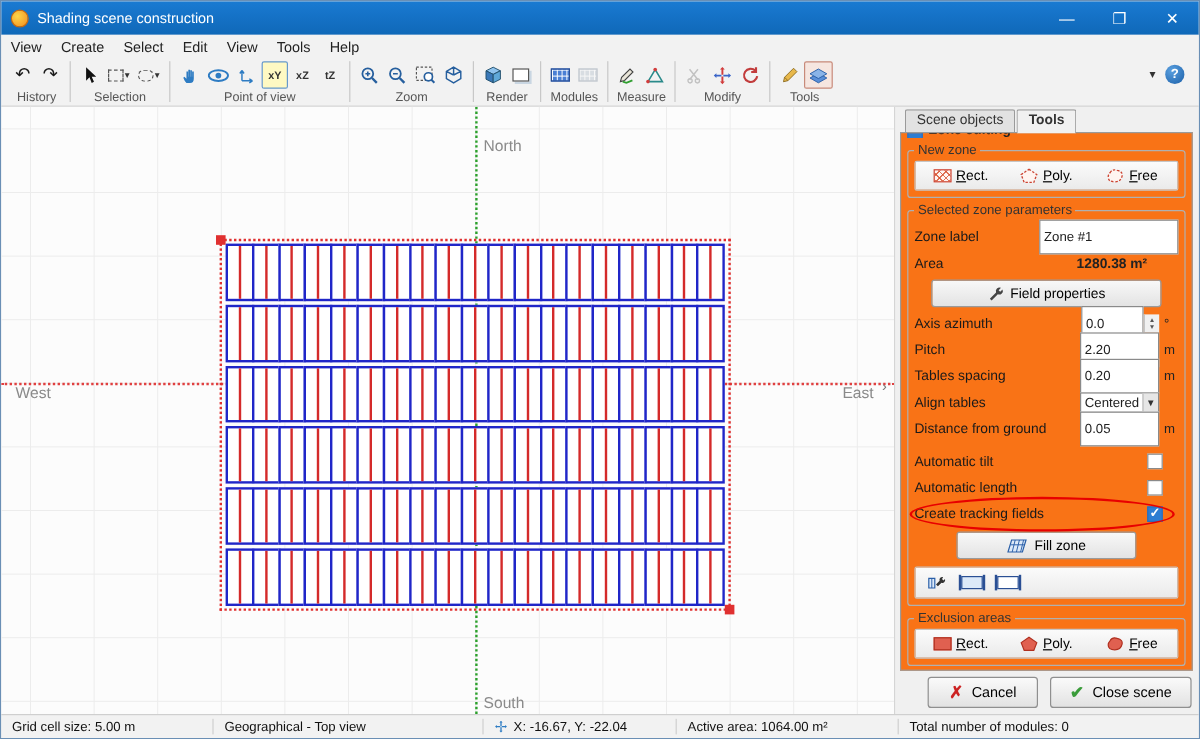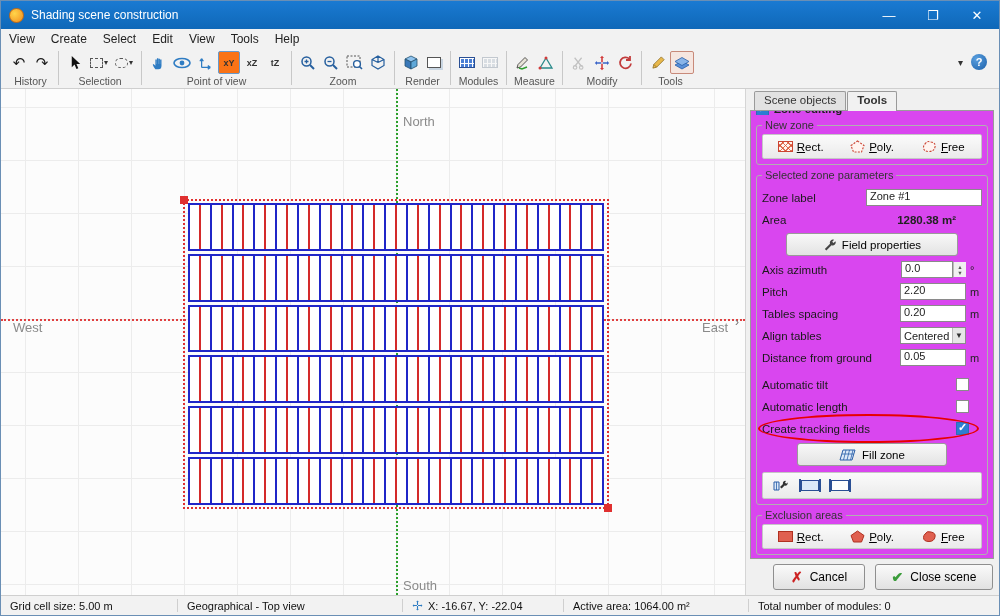--- a/index.html
+++ b/index.html
@@ -19,21 +19,21 @@
   .menubar { height:19px; background:#f2f2f2; display:flex; align-items:center; font-size:12px; }
   .menu-item { padding:2px 8px; cursor:default; }
 
   
   .toolbar { height:41px; background:#f2f2f2; border-bottom:1px solid #cfcfcf; display:flex; align-items:flex-start; padding:2px 4px 0 4px; }
   .tgroup { display:flex; flex-direction:column; align-items:center; padding:0 3px; }
   .ticons { display:flex; align-items:center; height:25px; gap:1px; }
   .tlabel { font-size:10.5px; color:#555; line-height:12px; }
   .vsep { width:1px; height:34px; background:#c8c8c8; margin:1px 2px 0 2px; }
   .tbtn { min-width:22px; height:23px; display:flex; align-items:center; justify-content:center; border:1px solid transparent; border-radius:2px; padding:0 2px; }
-  .tbtn.pressed-blue { background:#f97316; border-color:#6699cc; }
+  .tbtn.pressed-blue { background:#fef9c3; border-color:#6699cc; }
   .tbtn.pressed-red { background:#f6e6e0; border-color:#c88a7a; }
   .tbtn.disabled { opacity:.45; }
   .glyph { font-size:15px; line-height:15px; color:#1a1a1a; }
   .dash-rect { width:13px; height:10px; border:1px dashed #555; }
   .dash-lasso { width:13px; height:10px; border:1px dashed #555; border-radius:6px; }
   .caret { font-size:8px; color:#333; margin-left:1px; }
   .viewtxt { font-size:9px; font-weight:bold; color:#333; }
   .grid-icon { width:16px; height:11px; border:1px solid #2a4f94; background-color:#4a7fd4;
     background-image:linear-gradient(#fff 1px, transparent 1px), linear-gradient(90deg,#fff 1px,transparent 1px);
     background-size:4px 5px; }
@@ -67,53 +67,53 @@
   .handle { position:absolute; width:8px; height:8px; background:#e03030; }
   .handle.tl { left:-5px; top:-5px; }
   .handle.br { right:-5px; bottom:-5px; }
 
   
   .panel { flex:1; background:#f0f0f0; display:flex; flex-direction:column; padding:2px 5px 0 4px; }
   .tabs { display:flex; height:19px; padding-left:4px; }
   .tab { border:1px solid #9a9a9a; border-bottom:none; background:#e2e2e2; padding:2px 9px; font-size:11.5px;
     border-radius:2px 2px 0 0; margin-right:1px; color:#333; }
   .tab.active { background:#f1f1f1; position:relative; z-index:2; margin-bottom:-1px; font-weight:bold; }
-  .tab-panel { flex:1; border:1px solid #9a9a9a; background:#d946ef; padding:0 5px 3px 5px; overflow:hidden; display:flex; flex-direction:column; }
+  .tab-panel { flex:1; border:1px solid #9a9a9a; background:#f97316; padding:0 5px 3px 5px; overflow:hidden; display:flex; flex-direction:column; }
 
   .zone-editing-row { display:flex; align-items:center; gap:5px; margin-top:-8px; font-size:11.5px; font-weight:bold; height:15px; overflow:hidden; }
 
   fieldset.group { border:1px solid #b0b0b0; border-radius:3px; padding:3px 5px 5px 5px; margin-top:4px; }
   fieldset.group legend { font-size:11px; color:#333; padding:0 3px; }
 
   .btnbar { display:flex; align-items:center; background:linear-gradient(#fbfbfb,#eaeaea); border:1px solid #c6c6c6; border-radius:2px; padding:2px 2px; }
   .bar-btn { flex:1; display:flex; align-items:center; justify-content:center; gap:4px; background:transparent; border:none; font-size:11.5px; font-family:inherit; padding:3px 2px; }
   .accel::first-letter { text-decoration:underline; }
   .nz-rect { width:15px; height:11px; border:1px solid #cc4433; background:#fff4f0;
     background-image:repeating-linear-gradient(45deg, rgba(215,80,45,.8) 0 1px, transparent 1px 4px),
                      repeating-linear-gradient(-45deg, rgba(215,80,45,.8) 0 1px, transparent 1px 4px); }
   .ex-rect { width:15px; height:11px; border:1px solid #b03020; background:#e06050; }
 
   .prow { display:flex; align-items:center; margin:5px 0; height:17px; }
   .plabel { flex:1; font-size:11.5px; color:#1a1a1a; }
-  .pinput { display:inline-flex; align-items:flex-start; background:#fff; border:1px solid #8a8a8a; height:17px; font-size:11px; padding-left:3px; }
+  .pinput { display:inline-flex; align-items:center; background:#fff; border:1px solid #8a8a8a; height:29px; font-size:11px; padding-left:3px; }
   .w-zone { width:116px; } .w-num { width:66px; } .w-az { width:52px; }
   .spinner { display:inline-flex; flex-direction:column; width:13px; height:15px; border-left:1px solid #bbb; background:#f0f0f0; align-items:center; justify-content:center; font-size:5.5px; color:#555; line-height:6px; margin-left:auto; }
   .punit { width:12px; text-align:left; margin-left:4px; font-size:11px; }
   .pselect { display:inline-flex; align-items:center; justify-content:space-between; background:#fff; border:1px solid #8a8a8a; height:17px; width:66px; font-size:11px; padding-left:3px; }
   .pselect .dd { width:13px; height:15px; background:#e6e6e6; border-left:1px solid #bbb; font-size:8px; display:flex; align-items:center; justify-content:center; color:#333; }
   .area-val { font-weight:bold; font-size:11.5px; margin-right:26px; }
 
   .cb { width:13px; height:13px; border:1px solid #8a8a8a; background:#fff; display:inline-block; position:relative; flex:none; }
   .cb.checked { background:#2d7dd2; border-color:#2d6db8; }
   .cb.checked::after { content:"✓"; color:#fff; font-size:11px; font-weight:bold; position:absolute; left:1px; top:-2px; }
   .cbrow .cb { margin-right:13px; }
 
   .cmd-btn { display:flex; align-items:center; justify-content:center; gap:6px; background:linear-gradient(#f8f8f8,#e3e3e3);
     border:1px solid #9a9a9a; border-radius:3px; font-size:11.5px; font-family:inherit; height:23px; }
-  .fp-btn { width:172px; margin:4px auto 2px auto; }
+  .fp-btn { width:192px; margin:4px auto 2px auto; }
   .fz-btn { width:150px; margin:3px auto 2px auto; }
 
   .track-wrap { position:relative; }
   .red-ellipse { position:absolute; left:-4px; right:3px; top:-6px; bottom:-6px; border:2.5px solid #e80000; border-radius:50%; pointer-events:none; z-index:3; }
 
   .mini-bar { display:flex; align-items:center; gap:4px; background:linear-gradient(#fbfbfb,#eaeaea); border:1px solid #c6c6c6; border-radius:2px; padding:3px 4px; margin-top:6px; }
   .mini-btn { width:26px; height:19px; display:flex; align-items:center; justify-content:center; background:transparent; border:none; }
   .tbl-align { width:18px; height:11px; border:1px solid #2a4f94; position:relative; background:#dce9f8; }
   .tbl-align::before, .tbl-align::after { content:""; position:absolute; top:-2px; bottom:-2px; width:2px; background:#2a4f94; }
   .tbl-align::before { left:-3px; } .tbl-align::after { right:-3px; }

